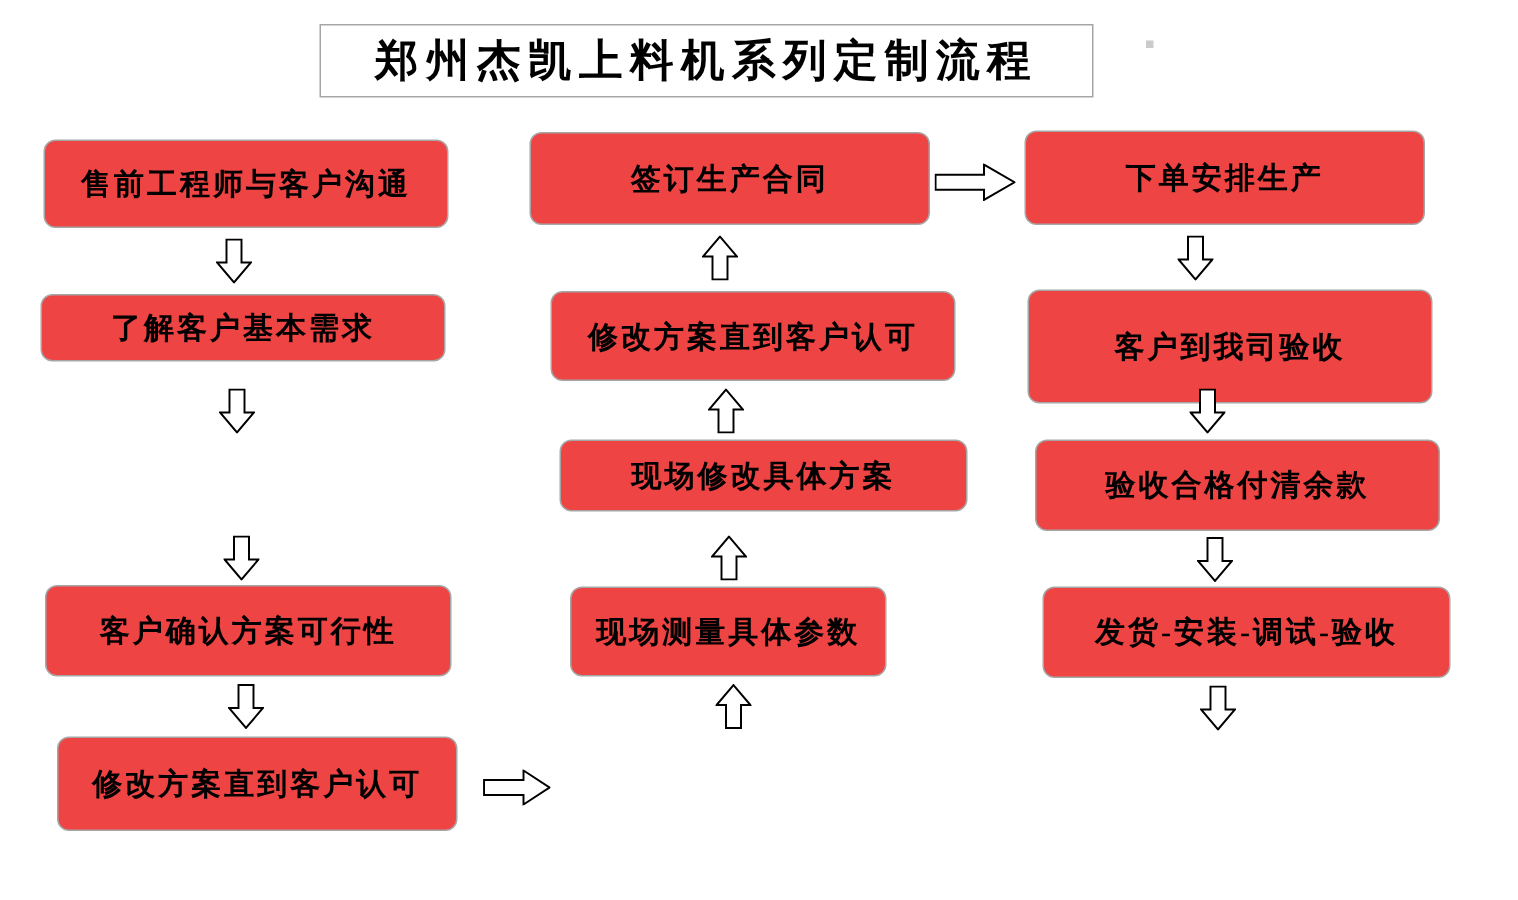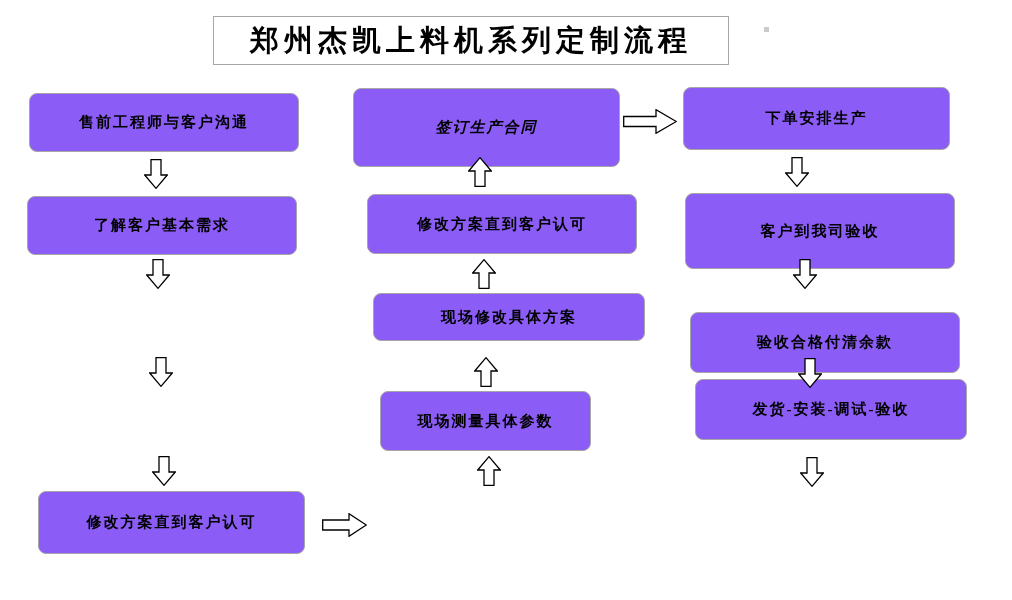--- a/index.html
+++ b/index.html
@@ -19,24 +19,24 @@
     box-sizing:border-box;
   }
   .title-text{
     font-size:29px;font-weight:bold;color:#000000;
     letter-spacing:5px;white-space:nowrap;
   }
   .flow-box{
     position:absolute;
     border:1px solid #a6a6a6;
     border-radius:8px;
-    background:#8b5cf6;
+    background:#ef4444;
     display:flex;align-items:center;justify-content:center;
     box-sizing:border-box;
-    font-size:15px;font-weight:bold;color:#000000;
+    font-size:20px;font-weight:bold;color:#000000;
     letter-spacing:2px;white-space:nowrap;
   }
   .arrow{position:absolute;line-height:0;}
   .arrow svg{display:block;}
   .arrow polygon{fill:#ffffff;stroke:#000000;stroke-width:1.3;stroke-linejoin:miter;}
   .artifact-dot{
     position:absolute;left:764px;top:27px;width:5px;height:5px;
     background:#cbcbcb;
   }
 </style>
@@ -45,32 +45,33 @@
 
 <div class="canvas">
 
   <div class="title-box">
     <span class="title-text">郑州杰凯上料机系列定制流程</span>
   </div>
 
   <div class="artifact-dot"></div>
 
   <div class="flow-box" style="left:29px;top:93px;width:270px;height:59px;">售前工程师与客户沟通</div>
-  <div class="flow-box" style="left:27px;top:196px;width:270px;height:59px;">了解客户基本需求</div>
+  <div class="flow-box" style="left:27px;top:196px;width:270px;height:45px;">了解客户基本需求</div>
+  <div class="flow-box" style="left:30px;top:390px;width:271px;height:61px;">客户确认方案可行性</div>
   <div class="flow-box" style="left:38px;top:491px;width:267px;height:63px;">修改方案直到客户认可</div>
 
-  <div class="flow-box" style="left:353px;top:88px;width:267px;height:79px;font-style:italic;">签订生产合同</div>
+  <div class="flow-box" style="left:353px;top:88px;width:267px;height:62px;">签订生产合同</div>
   <div class="flow-box" style="left:367px;top:194px;width:270px;height:60px;">修改方案直到客户认可</div>
   <div class="flow-box" style="left:373px;top:293px;width:272px;height:48px;">现场修改具体方案</div>
   <div class="flow-box" style="left:380px;top:391px;width:211px;height:60px;text-align:center;">现场测量具体参数</div>
 
   <div class="flow-box" style="left:683px;top:87px;width:267px;height:63px;">下单安排生产</div>
   <div class="flow-box" style="left:685px;top:193px;width:270px;height:76px;">客户到我司验收</div>
-  <div class="flow-box" style="left:690px;top:293px;width:270px;height:61px;margin-top:19px;">验收合格付清余款</div>
-  <div class="flow-box" style="left:695px;top:379px;width:272px;height:61px;">发货-安装-调试-验收</div>
+  <div class="flow-box" style="left:690px;top:293px;width:270px;height:61px;">验收合格付清余款</div>
+  <div class="flow-box" style="left:695px;top:391px;width:272px;height:61px;">发货-安装-调试-验收</div>
 
   <div class="arrow" style="left:144px;top:159px;">
     <svg width="24" height="30" viewBox="0 0 24 30">
         <polygon points="7,0.7 17,0.7 17,16 23.3,16 12,29.3 0.7,16 7,16"></polygon>
       </svg>
   </div>
   <div class="arrow" style="left:146px;top:259px;">
     <svg width="24" height="30" viewBox="0 0 24 30">
         <polygon points="7,0.7 17,0.7 17,16 23.3,16 12,29.3 0.7,16 7,16"></polygon>
       </svg>

